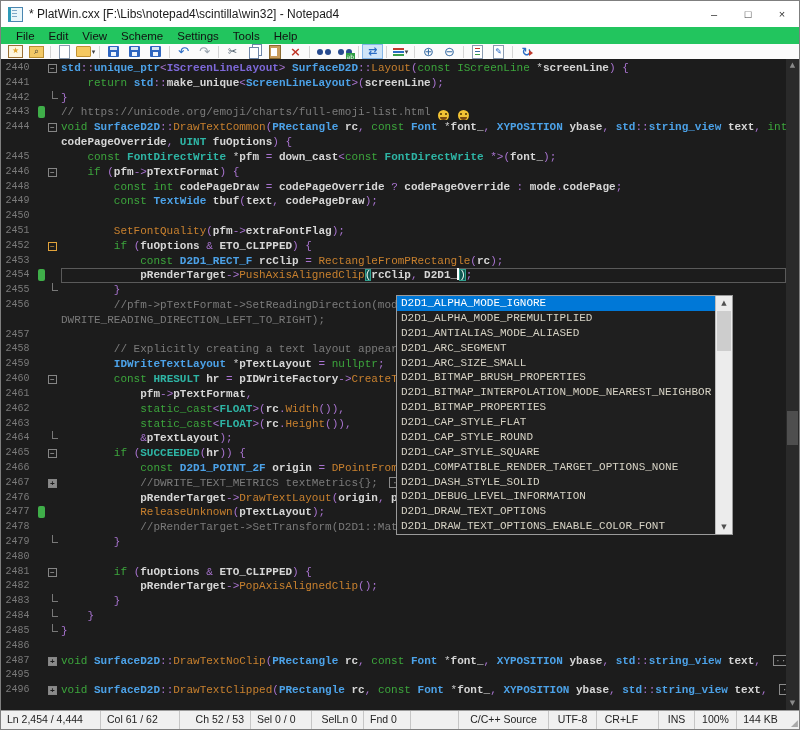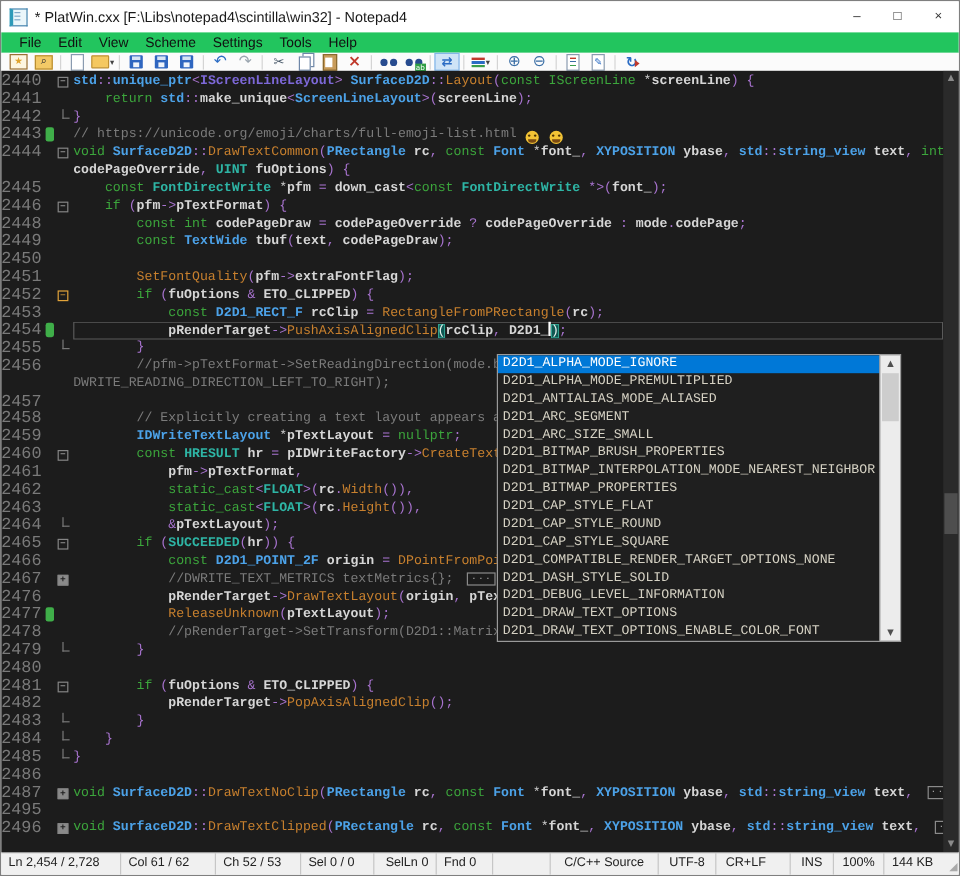--- a/index.html
+++ b/index.html
@@ -49,21 +49,21 @@
           background-image:linear-gradient(#C0392B 0 1px,transparent 1px 3px,#3A6EA5 3px 4px,transparent 4px 6px,#3A9E4A 6px 7px,transparent 7px);
           background-size:5px 8px;background-position:2px 2px;background-repeat:no-repeat;}
   .i-doc2{width:9px;height:12px;background:#FFF;border:1px solid #8A9BB0;font-size:8px;line-height:11px;color:#2B6CC4;text-align:center;}
   .i-exit{color:#2B6CC4;font-size:12px;font-weight:bold;}
   .i-exit::after{content:"";position:absolute;right:1px;top:6px;border:3px solid transparent;border-left:4px solid #C0392B;}
   
   .editor{flex:1;background:#1C1C1C;position:relative;overflow:hidden;
           font-family:"Liberation Mono",monospace;font-size:11px;}
   .rows{position:absolute;left:0;top:2px;right:13px;}
   .row{display:flex;height:14.82px;line-height:14.82px;}
-  .gut{width:33px;text-align:center;padding-right:3px;color:#7A7A7A;font-size:14px;flex:0 0 33px;}
+  .gut{width:33px;text-align:center;padding-right:3px;color:#7A7A7A;font-size:10px;flex:0 0 33px;}
   .bstrip{width:9px;flex:0 0 9px;position:relative;}
   .bm{position:absolute;left:1px;top:1px;width:7px;height:12px;background:#3FAE49;border-radius:2px;}
   .fstrip{width:15px;flex:0 0 15px;position:relative;}
   .fbox{position:absolute;left:2px;top:3px;width:9px;height:9px;border:1px solid #858585;
         font-size:8px;line-height:7px;text-align:center;color:#BDBDBD;box-sizing:border-box;background:#1C1C1C;}
   .fbox.closed{background:#8A8A8A;color:#1C1C1C;font-weight:bold;}
   .fbox.hl{border-color:#E2A33A;color:#E2A33A;}
   .ftail{position:absolute;left:6px;top:0;width:5px;height:7px;border-left:1px solid #787878;border-bottom:1px solid #787878;}
   .code{flex:1;white-space:pre;tab-size:4;overflow:hidden;color:#CFCFCF;}
   .caretline .code{box-shadow:inset 0 0 0 1px #5A5A5A;}
@@ -85,21 +85,21 @@
   .em::before{content:"";position:absolute;left:2px;top:3px;width:2px;height:2px;border-radius:50%;
       background:#4A3000;box-shadow:5px 0 0 #4A3000;}
   .em::after{content:"";position:absolute;left:2px;bottom:1px;width:7px;height:3px;border-radius:0 0 7px 7px;background:#7A4A12;}
   
   .vsb{position:absolute;top:0;right:0;width:13px;height:100%;background:#2A2A2A;}
   .vsb-up,.vsb-dn{position:absolute;left:0;width:13px;height:13px;color:#8A8A8A;font-size:7px;
       text-align:center;line-height:13px;font-family:"DejaVu Sans",sans-serif;}
   .vsb-up{top:0;} .vsb-dn{bottom:0;}
   .vsb-thumb{position:absolute;left:1px;top:352px;width:11px;height:34px;background:#4E4E4E;}
   
-  .ac{position:absolute;left:413px;top:294px;width:337px;height:240px;background:#1F1F1F;
+  .ac{position:absolute;left:395px;top:294px;width:337px;height:240px;background:#1F1F1F;
       border:1px solid #9A9A9A;box-sizing:border-box;z-index:10;display:flex;
       font-family:"Liberation Mono",monospace;font-size:11px;}
   .ac-list{flex:1;overflow:hidden;}
   .ac-item{height:14.88px;line-height:14.88px;color:#D6D2C4;padding-left:4px;white-space:nowrap;overflow:hidden;}
   .ac-item.sel{background:#0078D7;color:#FFF;}
   .ac-sb{width:16px;background:#ECECEC;position:relative;border-left:1px solid #BDBDBD;}
   .ac-up,.ac-dn{position:absolute;left:0;width:16px;height:14px;text-align:center;font-size:7px;
       line-height:14px;color:#505050;font-family:"DejaVu Sans",sans-serif;}
   .ac-up{top:0;} .ac-dn{bottom:0;}
   .ac-thumb{position:absolute;left:1px;top:15px;width:14px;height:40px;background:#CDCDCD;}
@@ -545,23 +545,23 @@
         <div class="ac-item">D2D1_DRAW_TEXT_OPTIONS_ENABLE_COLOR_FONT</div>
       </div>
     <div class="ac-sb">
       <div class="ac-up">▲</div>
       <div class="ac-thumb"></div>
       <div class="ac-dn">▼</div>
     </div>
   </div>
 
   <div class="status">
-      <span class="scell" style="width: 100px;">Ln 2,454 / 2,728</span>
+      <span class="scell" style="width: 100px;">Ln 2,454 / 4,444</span>
       <span class="scell" style="width: 79px;">Col 61 / 62</span>
-      <span class="scell" style="width: 71px;">Ch 52 / 53</span>
+      <span class="scell" style="width: 71px; text-align: right;">Ch 52 / 53</span>
       <span class="scell" style="width: 61px;">Sel 0 / 0</span>
       <span class="scell" style="width: 52px; text-align: right;">SelLn 0</span>
       <span class="scell" style="width: 47px;">Fnd 0</span>
       <span class="sspacer"></span>
       <span class="scell rcell" style="width: 90px;">C/C++ Source</span>
       <span class="scell rcell" style="width: 48px;">UTF-8</span>
       <span class="scell rcell" style="width: 50px;">CR+LF</span>
       <span class="scell rcell" style="width: 36px; margin-left: 12px;">INS</span>
       <span class="scell rcell" style="width: 42px;">100%</span>
       <span class="scell rcell" style="width: 48px;">144 KB</span>

